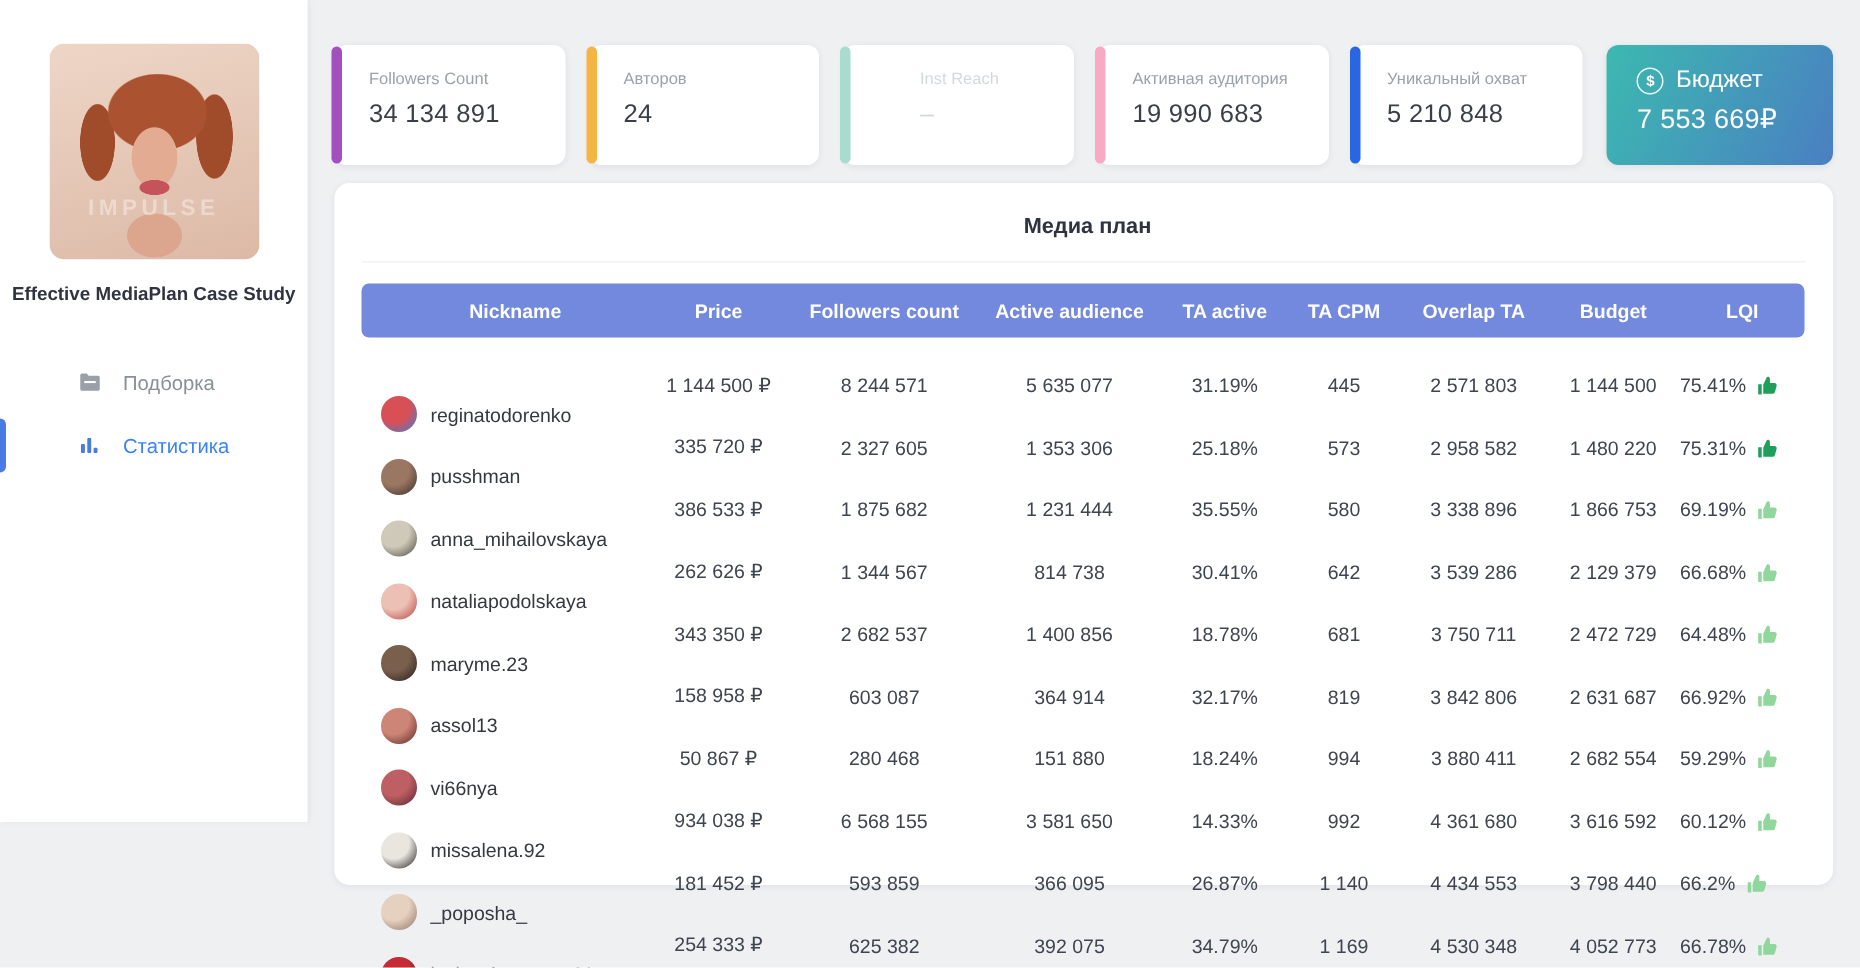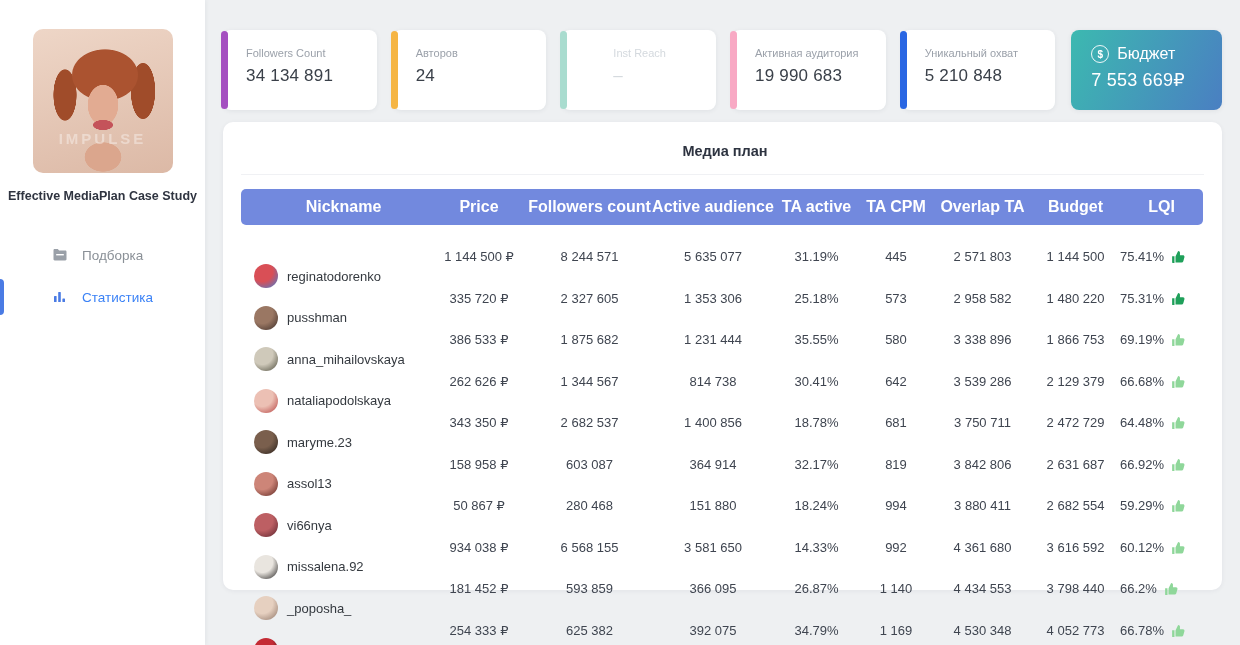--- a/index.html
+++ b/index.html
@@ -4,21 +4,21 @@
 <style>
   * { margin:0; padding:0; box-sizing:border-box; }
   html,body { width:1240px; height:645px; overflow:hidden; }
   body {
     font-family:"Liberation Sans","DejaVu Sans",sans-serif;
     background:#eef0f2; color:#3f4550; position:relative;
   }
 
   
   .sidebar {
-    position:absolute; left:0; top:0; width:205px; height:645px;
+    position:absolute; left:0; top:0; width:205px; height:548px;
     background:#fff; box-shadow:1px 0 4px rgba(40,50,70,.06);
     padding-top:29px; z-index:2;
   }
   .cover {
     width:140px; height:144px; margin:0 auto; border-radius:10px;
     position:relative; overflow:hidden;
   }
   .cover-art {
     position:absolute; inset:0;
     background:
@@ -94,21 +94,21 @@
     padding:6px 0 15px 5px; border-bottom:1px solid #f0f1f4;
   }
   .media-table { margin-top:14px; width:962px; }
   .tgrid {
     display:grid;
     grid-template-columns:189px 98px 123px 124px 83px 76px 97px 89px 83px;
     align-items:center;
   }
   .thead {
     background:#7289de; border-radius:5px; height:36px;
-    color:#fff; font-size:16px; font-weight:700;
+    color:#fff; font-size:13px; font-weight:700;
   }
   .thead .th:first-child { padding-left:16px; }
   .trow { height:41.5px; font-size:13px; color:#3f4550; cursor:pointer; }
   .td { white-space:nowrap; }
   .nick-cell { display:flex; align-items:center; gap:9px; padding-left:13px;margin-top:39px; }
   .avatar {
     width:24px; height:24px; border-radius:50%; flex:0 0 24px;
   }
   .nickname { color:#34393f; }
   .lqi-cell { display:flex; align-items:center; gap:7px; }

